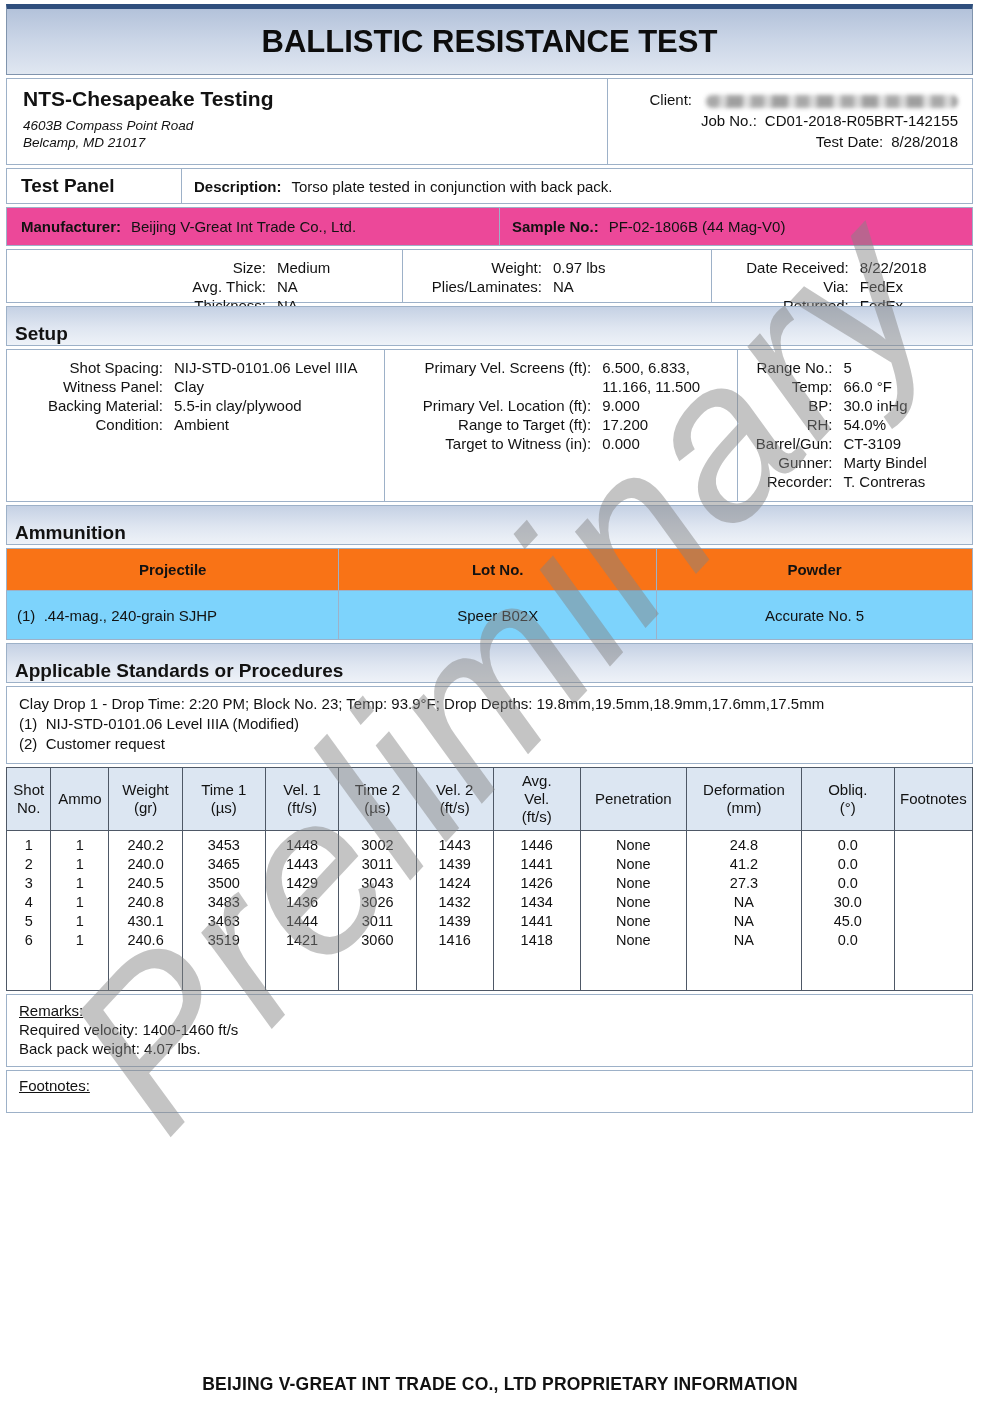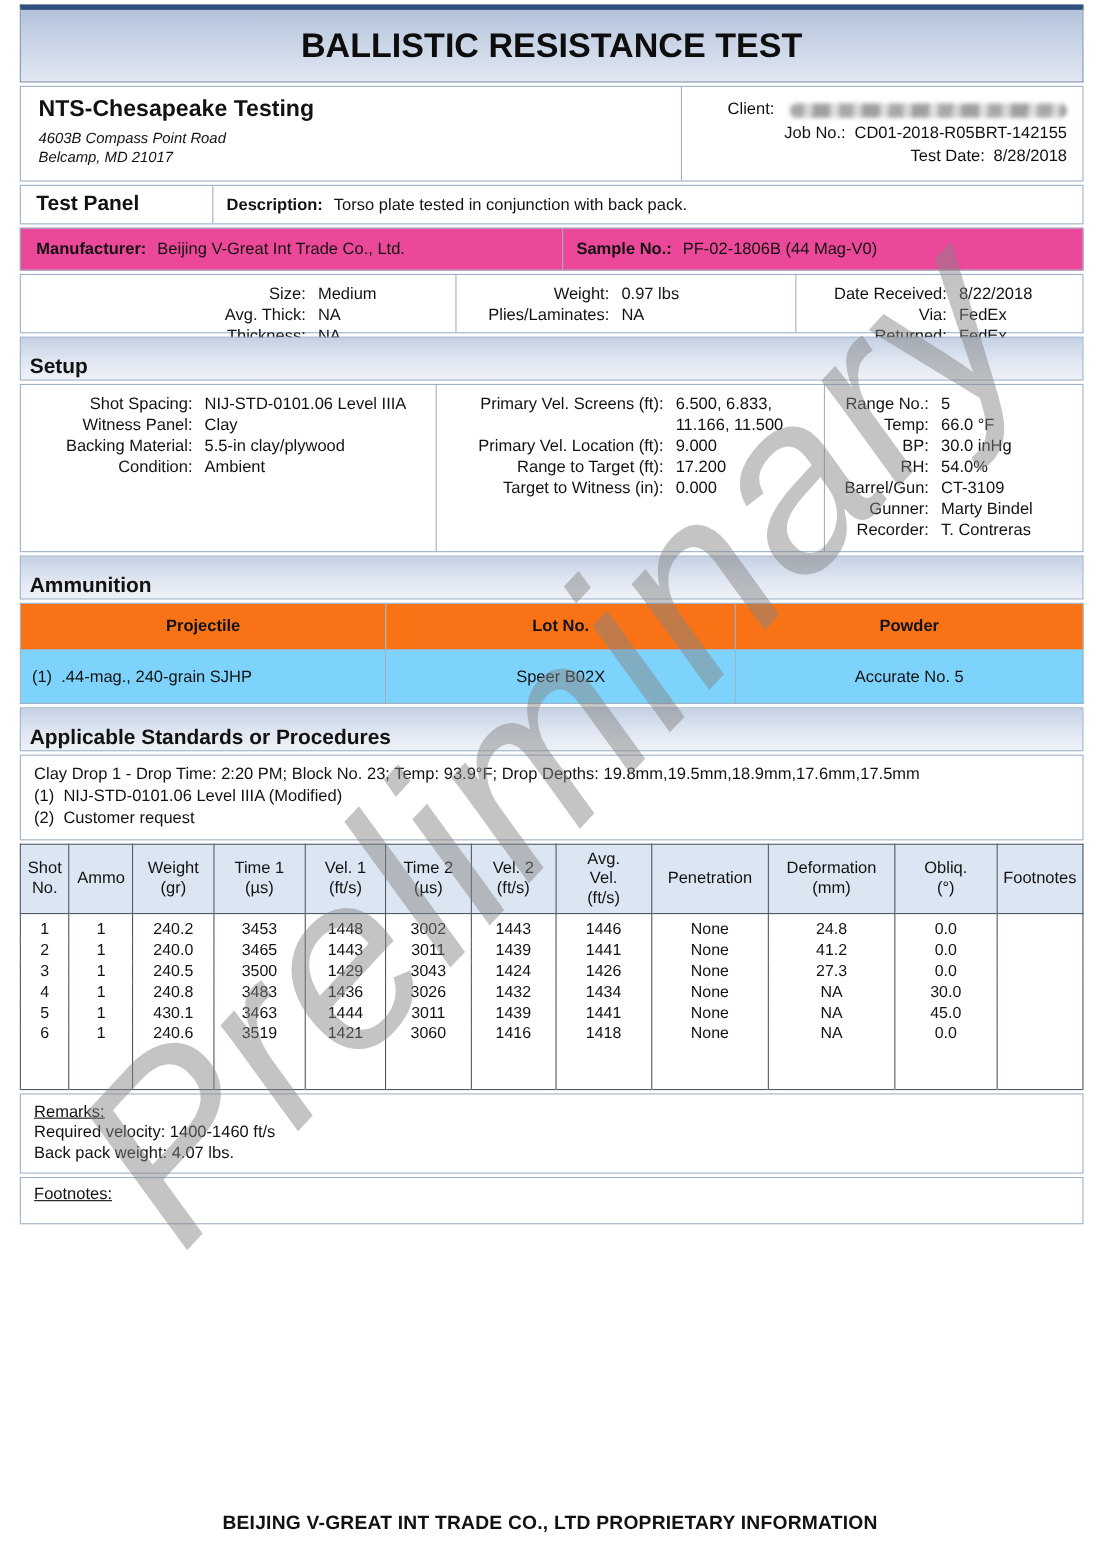--- a/index.html
+++ b/index.html
@@ -1,19 +1,19 @@
 <!DOCTYPE html>
 <html><head>
 <meta charset="utf-8">
 <style>
   * { margin:0; padding:0; box-sizing:border-box; }
   html,body { width:1000px; height:1407px; background:#ffffff; font-family:"Liberation Sans", sans-serif; color:#121212; }
   body { position:relative; overflow:hidden; }
 
-  .doc { position:absolute; left:18px; top:4px; width:967px; }
+  .doc { position:absolute; left:6px; top:4px; width:967px; }
 
   .box { border:1px solid #9db1c8; background:#fff; margin-top:3px; position:relative; }
 
   
   .title-band {
     margin-top:0;
     border:1px solid #8094ad;
     border-top:5px solid #2f4f7d;
     height:71px;
     background:linear-gradient(180deg,#b3c2da 0%,#c9d4e6 45%,#e0e7f1 100%);

